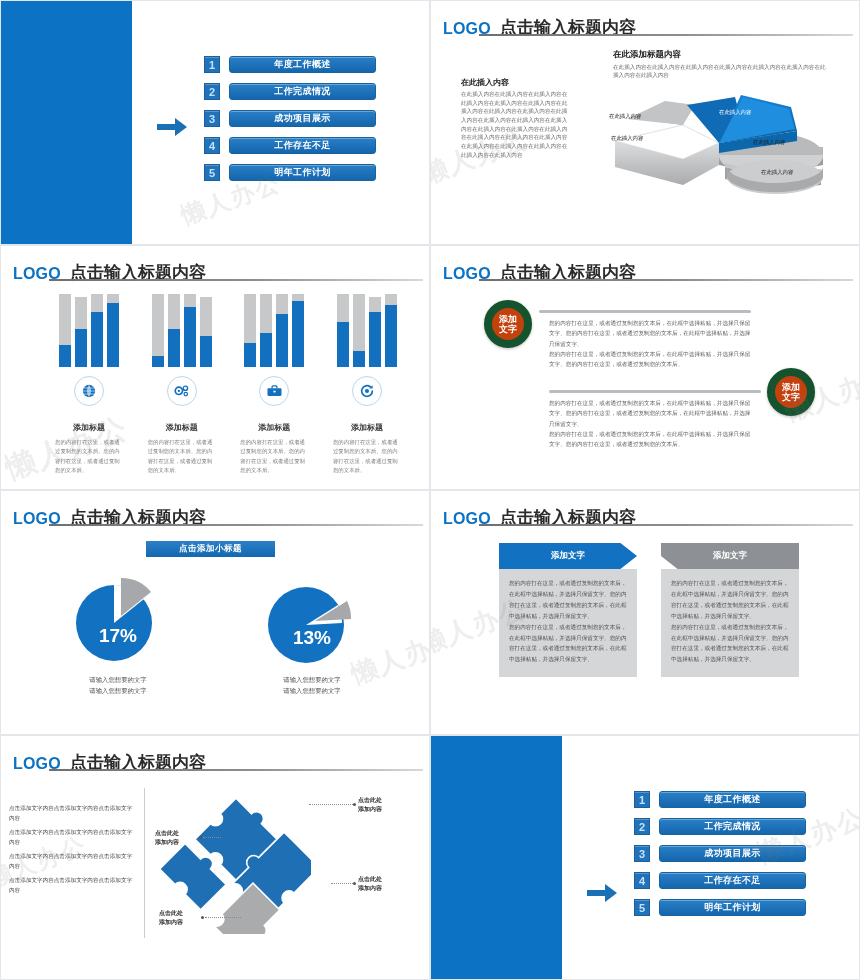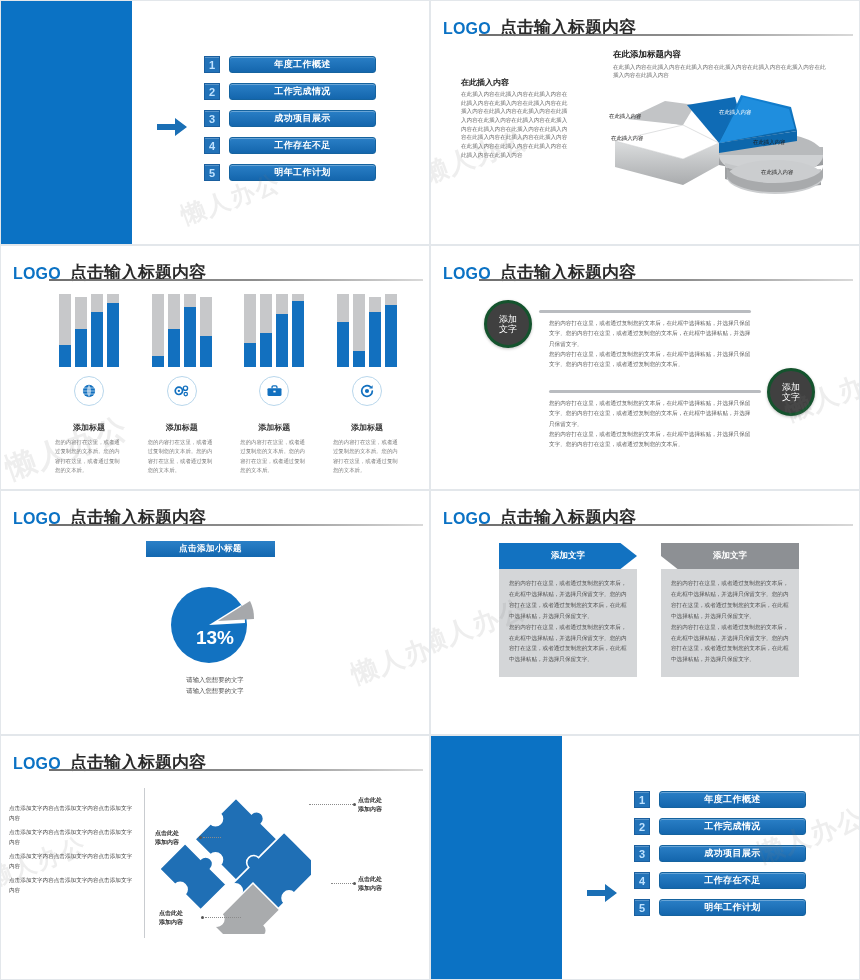--- a/index.html
+++ b/index.html
@@ -99,23 +99,23 @@
     width:30px; height:30px; border-radius:50%; border:1px solid #b9d7ec;
     margin:9px auto 0; display:flex; align-items:center; justify-content:center;
     background:#fff;
   }
   .bg-title{ text-align:center; font-size:8px; font-weight:bold; color:#3a3a3a; margin-top:16px; }
   .bg-body{ text-align:left; font-size:5.4px; color:#7a7a7a; line-height:1.75; margin-top:5px; padding:0 8px;}
 
   
   .ccircle{
     position:absolute; width:48px; height:48px; border-radius:50%;
-    background:#404040; border:3px solid #14532d;
+    background:#c2410c; border:8px solid #14532d;
     display:flex; flex-direction:column; align-items:center; justify-content:center;
-    color:#fff; font-size:9px; font-weight:normal; line-height:1.15;
+    color:#fff; font-size:9px; font-weight:bold; line-height:1.15;
     box-shadow:0 1px 3px rgba(0,0,0,.25);
   }
   .cline{ position:absolute; height:3px; background:#b9bcc0; border-radius:2px;}
   .cpara{ position:absolute; font-size:5.6px; color:#5d5d5d; line-height:1.85; }
 
   
   .subtitle-bar{
     position:absolute; left:145px; top:50px; width:129px; height:16px;
     background:linear-gradient(to bottom,#2b80c7,#1368b0);
     color:#fff; font-size:8.5px; font-weight:bold;
@@ -419,20 +419,32 @@
     <div class="s-head">
       <div class="logo">LOGO</div>
       <div class="head-title">点击输入标题内容</div>
     </div>
     <div class="head-rule"></div>
 
     <div class="subtitle-bar">点击添加小标题</div>
 
     <div class="pies">
 
+      <div class="pcell">
+        <svg width="100" height="96" viewBox="0 0 100 96">
+          <circle cx="46" cy="54" r="38" fill="#1272c1"></circle>
+          <path d="M46 54 L46 16 A38 38 0 0 1 76 30 Z" fill="#ffffff"></path>
+          <g transform="translate(7,-7)">
+            <path d="M46 54 L46 16 A38 38 0 0 1 76 30 Z" fill="#a6a8ab"></path>
+          </g>
+        </svg>
+        <div class="pval" style="top:56px">17%</div>
+        <div class="pcap" style="white-space: pre-line;">请输入您想要的文字
+请输入您想要的文字</div>
+      </div>
 
 
       <div class="pcell">
         <svg width="100" height="96" viewBox="0 0 100 96">
           <circle cx="44" cy="56" r="38" fill="#1272c1"></circle>
           <path d="M44 56 L76 36 A38 38 0 0 1 80 54 Z" fill="#ffffff"></path>
           <g transform="translate(9,-4)">
             <path d="M44 56 L76 36 A38 38 0 0 1 80 54 Z" fill="#a6a8ab"></path>
           </g>
         </svg>

